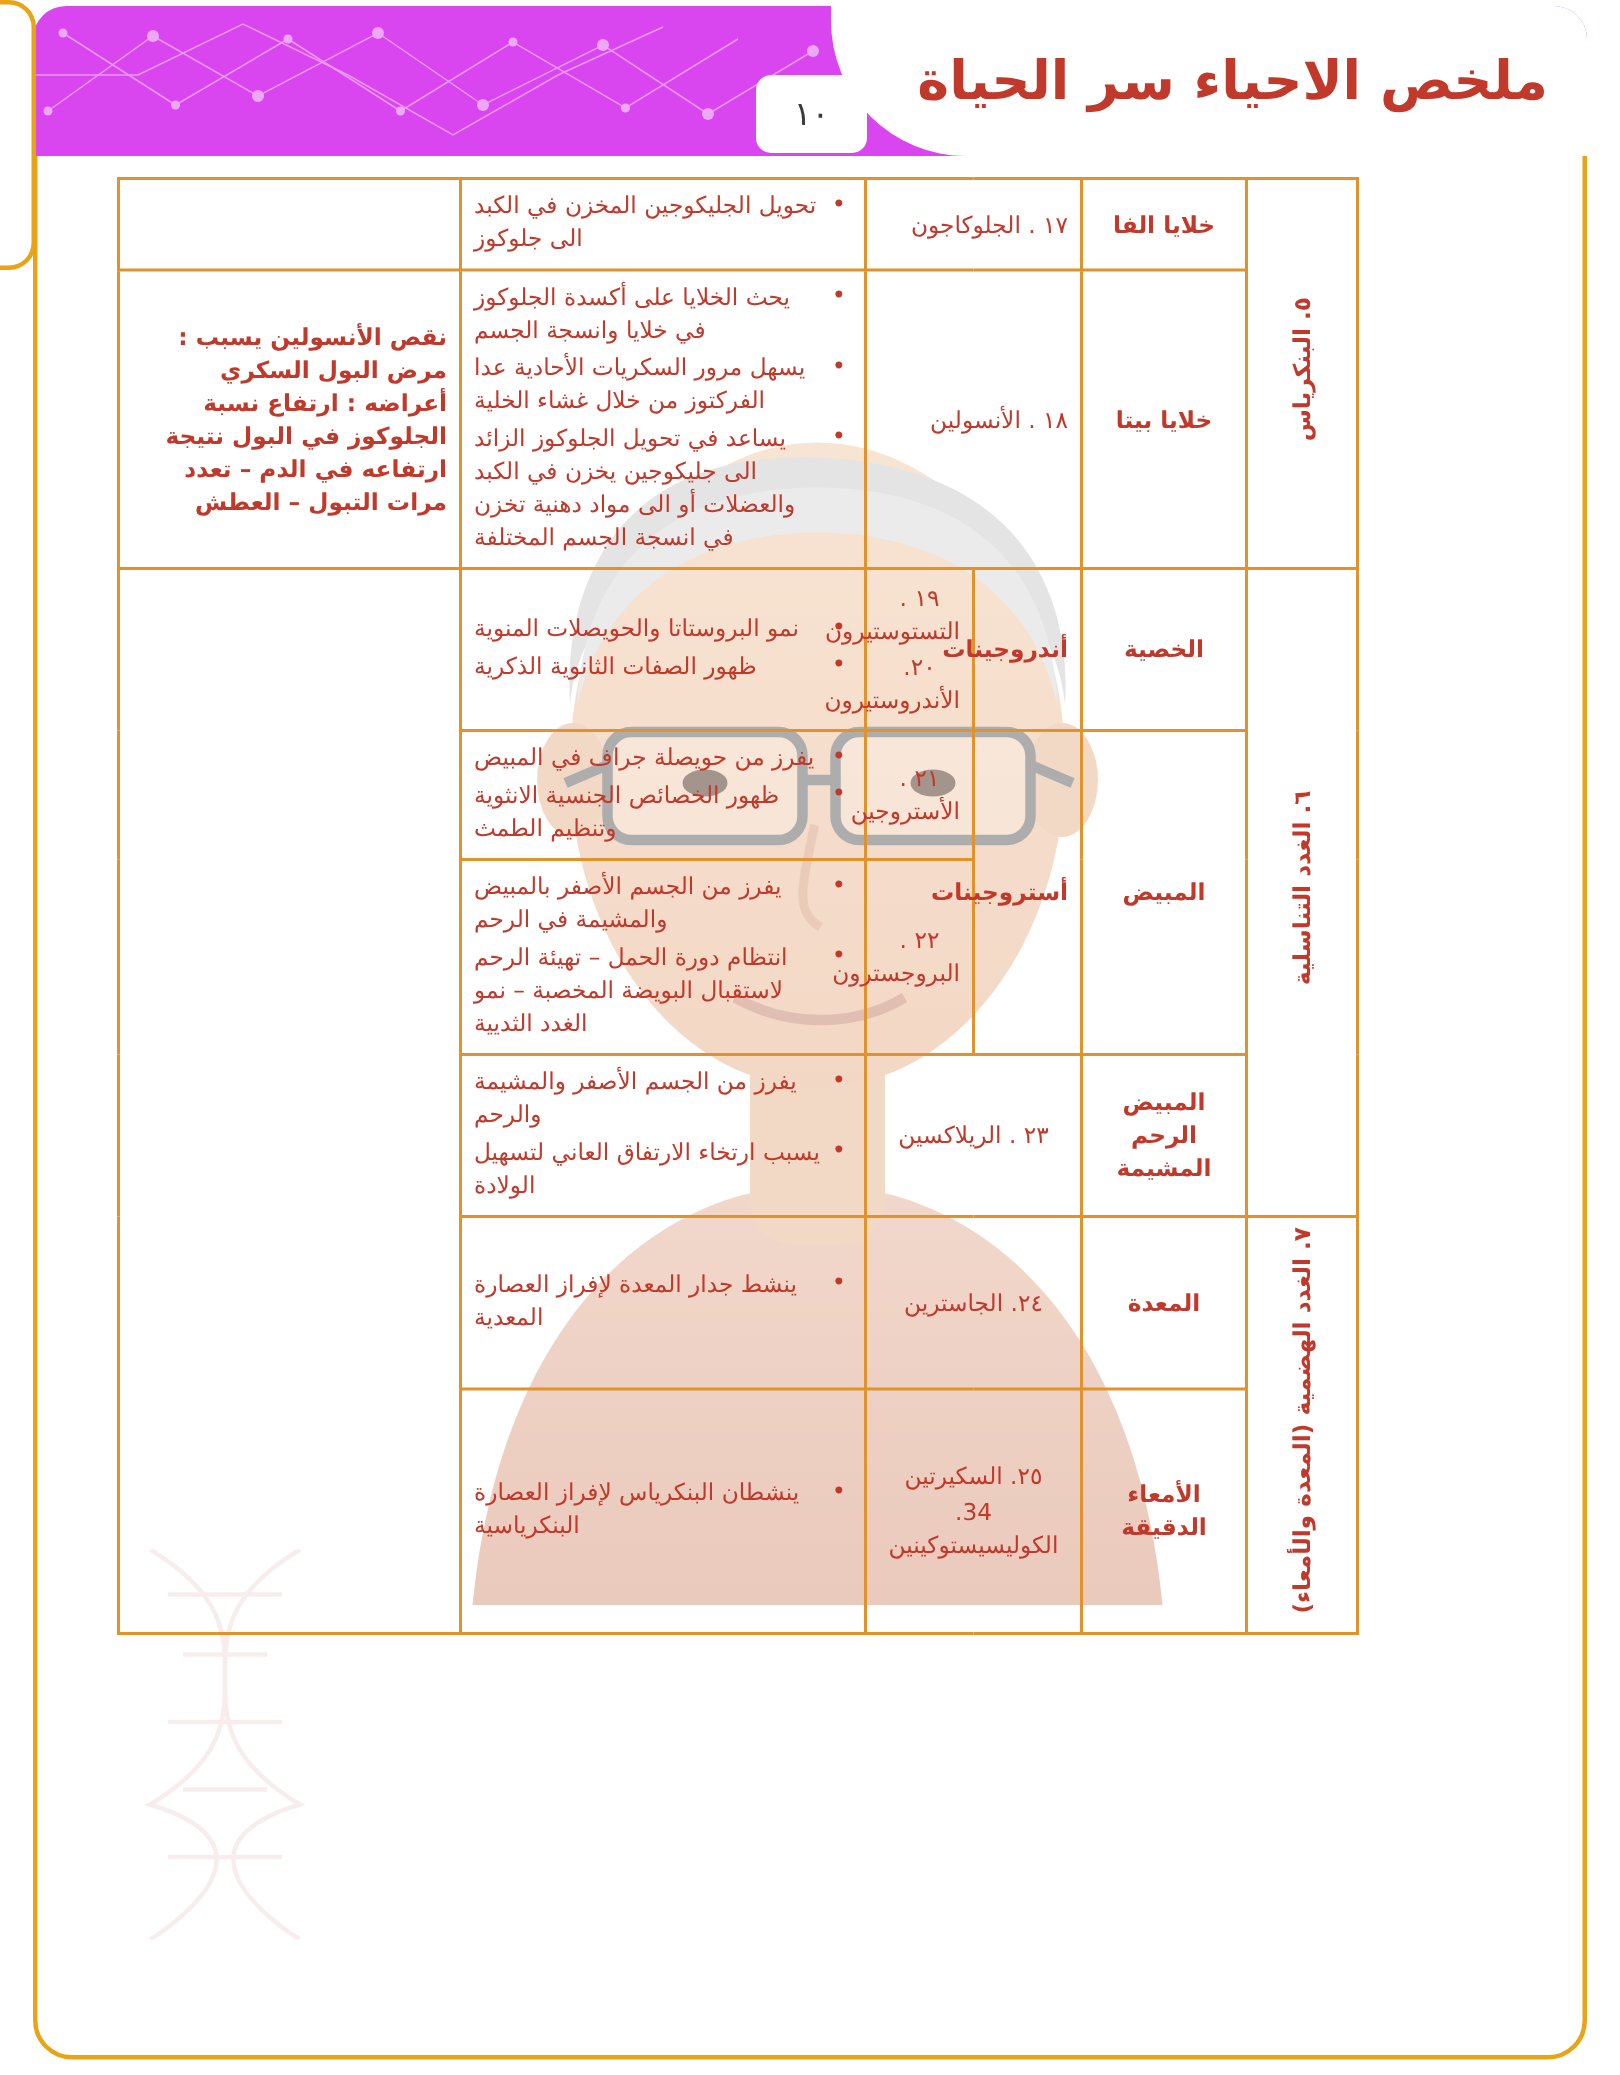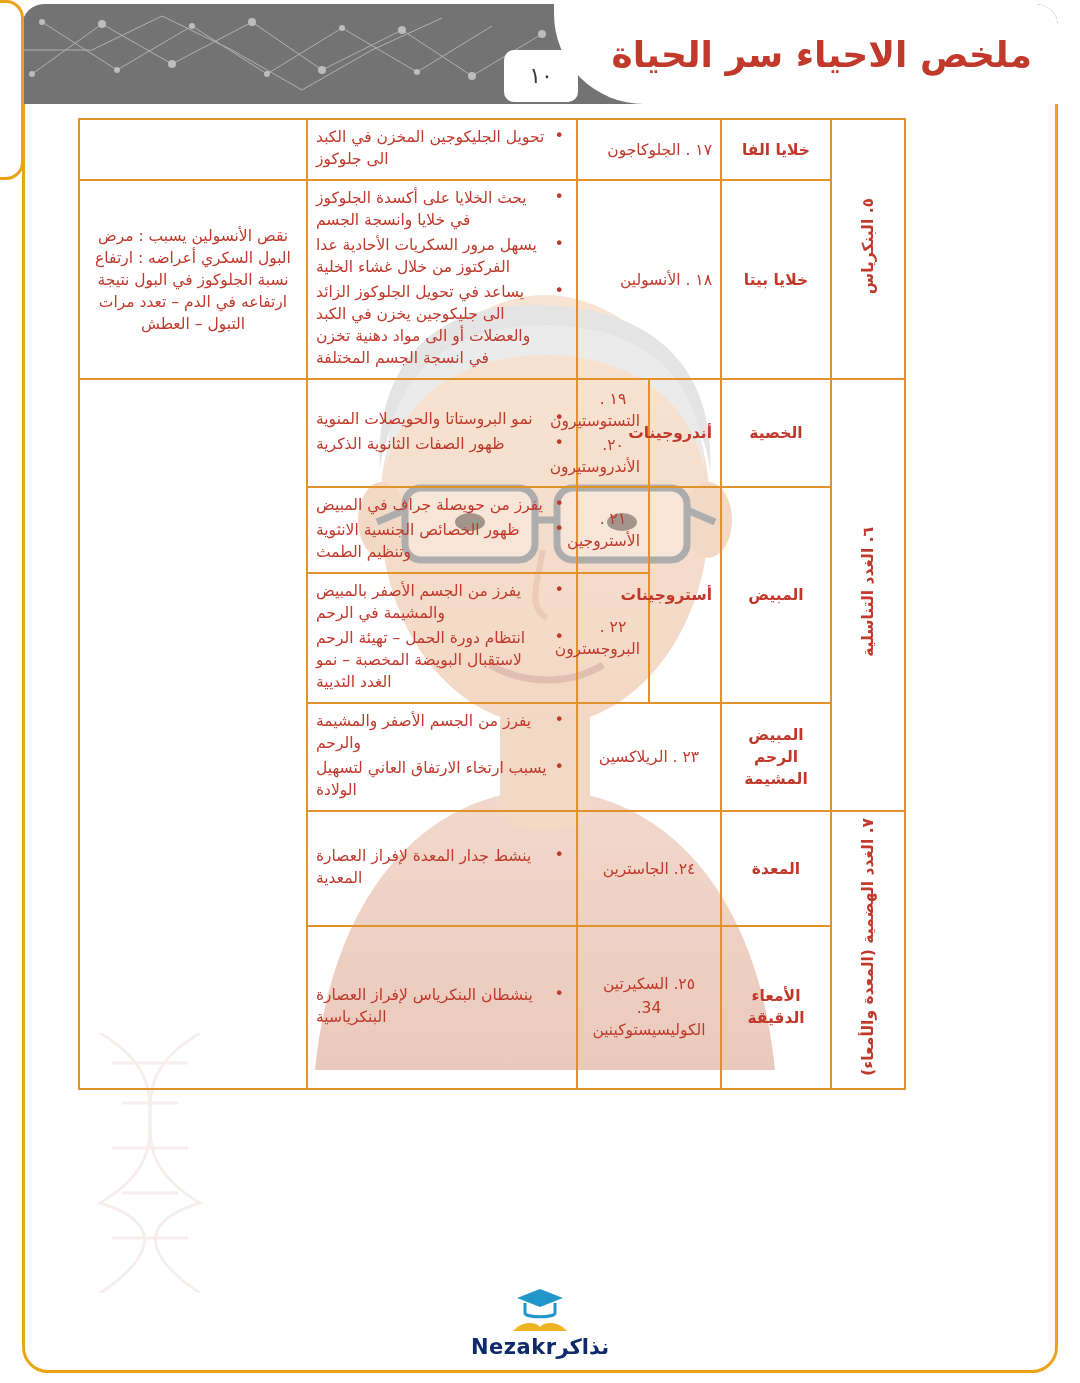--- a/index.html
+++ b/index.html
@@ -24,21 +24,21 @@
     border:3px solid #e8a317;
     border-radius:26px;
     box-sizing:border-box;
     background:#fff;
   }
   
   .header{
     position:absolute;
     left:22px;top:4px;
     width:1036px;height:100px;
-    background:#737373;
+    background:#d946ef;
     border-radius:22px 22px 0 0;
     overflow:hidden;
   }
   .header .net{
     position:absolute;inset:0;
     opacity:.55;
   }
   .header-title-wrap{
     position:absolute;
     right:0;top:0;
@@ -114,21 +114,21 @@
     font-size:15.5px;
     line-height:1.42;
     font-family:"DejaVu Sans", sans-serif;
     color:#c0392b;
     background:transparent;
   }
   .c-gland{ width:92px; text-align:center; font-weight:bold; }
   .c-hormone-group{ width:92px; text-align:left; font-weight:bold;}
   .c-hormone{ width:126px; text-align:right; font-weight:normal;}
   .c-func{ width:252px; text-align:left; }
-  .c-notes{ width:210px; text-align:center; font-weight:normal; }
+  .c-notes{ width:210px; font-weight:bold; }
   .c-side{
     width:56px;
     text-align:center;
     font-weight:bold;
     font-size:13px;
   }
   .side-rot{
     writing-mode:vertical-rl;
     transform:rotate(180deg);
     white-space:nowrap;
@@ -396,25 +396,14 @@
             <ul class="fx">
               <li>ينشطان البنكرياس لإفراز العصارة البنكرياسية</li>
             </ul>
           </td>
           <td class="c-notes"></td>
         </tr>
       </tbody>
     </table>
   </div>
 
-  <div class="footer">
-    <svg class="book" viewBox="0 0 62 46" xmlns="http://www.w3.org/2000/svg" aria-hidden="true">
-      <path d="M31 2 L54 11 L31 20 L8 11 Z" fill="#2196c9"></path>
-      <path d="M16 16 L16 26 C16 31 46 31 46 26 L46 16" fill="none" stroke="#2196c9" stroke-width="3"></path>
-      <path d="M4 44 C12 34 27 34 31 40 C35 34 50 34 58 44 Z" fill="#f0b323"></path>
-      <path d="M31 40 L31 44" stroke="#f0b323" stroke-width="3"></path>
-    </svg>
-    <div class="brand">
-      <span class="ar">نذاكر</span><span>Nezakr</span>
-    </div>
-  </div>
 
 </div>
 
 </body></html>

